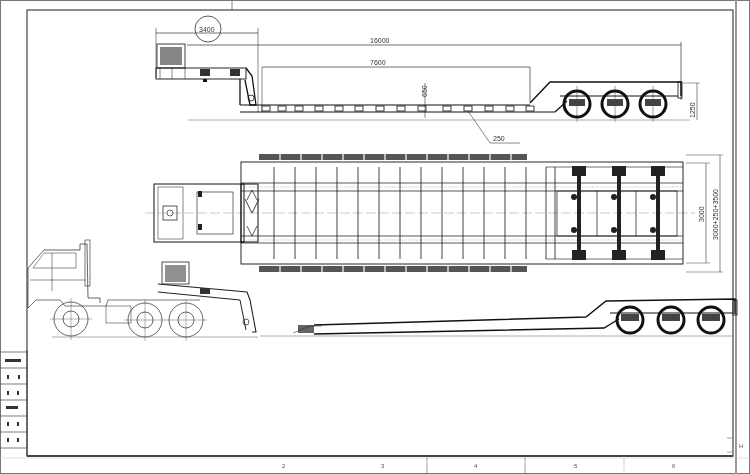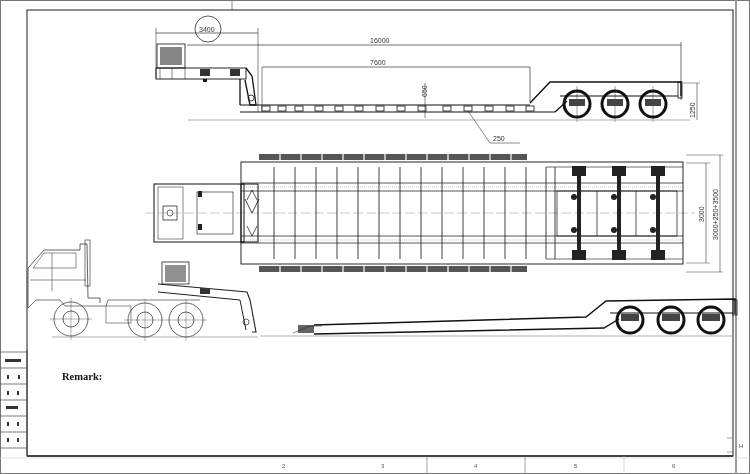--- a/index.html
+++ b/index.html
@@ -303,14 +303,13 @@
     <g fill="#444" stroke="none">
       <rect x="621" y="314" width="18" height="7"></rect>
         <rect x="662" y="314" width="18" height="7"></rect>
         <rect x="702" y="314" width="18" height="7"></rect>
     </g>
     <line x1="260" y1="336" x2="733" y2="336" stroke="#999" stroke-width="0.8"></line>
   </g>
 </svg>
 
 <div id="remarks">
-  <div class="title">Remark:</div>
 </div>
 
 </body></html>

